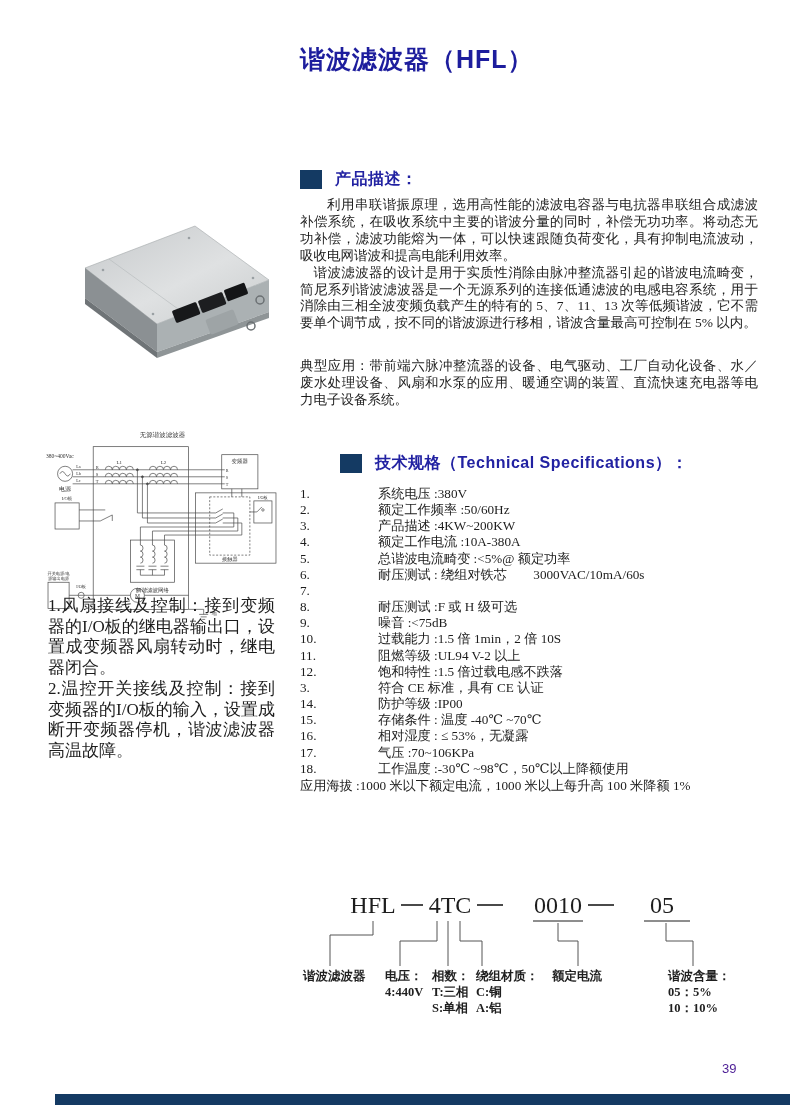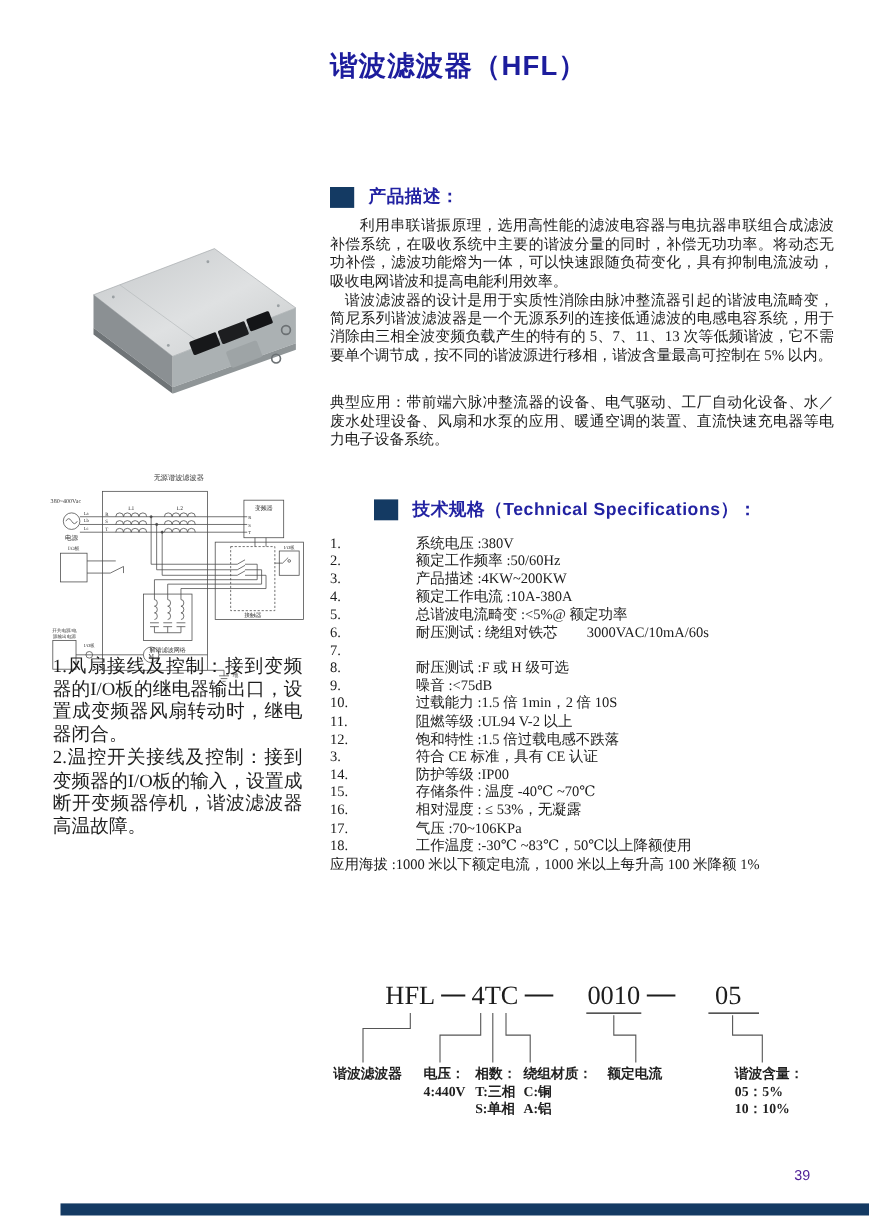--- a/index.html
+++ b/index.html
@@ -276,21 +276,21 @@
       <div class="spec-row">
         <span class="spec-num">16.</span>
         <span class="spec-text">相对湿度 : ≤ 53%，无凝露</span>
       </div>
       <div class="spec-row">
         <span class="spec-num">17.</span>
         <span class="spec-text">气压 :70~106KPa</span>
       </div>
       <div class="spec-row">
         <span class="spec-num">18.</span>
-        <span class="spec-text">工作温度 :-30℃ ~83℃，50℃以上降额使用</span>
+        <span class="spec-text">工作温度 :-30℃ ~98℃，50℃以上降额使用</span>
       </div>
     </div>
   <div class="altitude">应用海拔 :1000 米以下额定电流，1000 米以上每升高 100 米降额 1%</div>
 </div>
 
 <div class="abs notes-block">
   <p>1.风扇接线及控制：接到变频器的I/O板的继电器输出口，设置成变频器风扇转动时，继电器闭合。</p>
   <p>2.温控开关接线及控制：接到变频器的I/O板的输入，设置成断开变频器停机，谐波滤波器高温故障。</p>
 </div>
 

